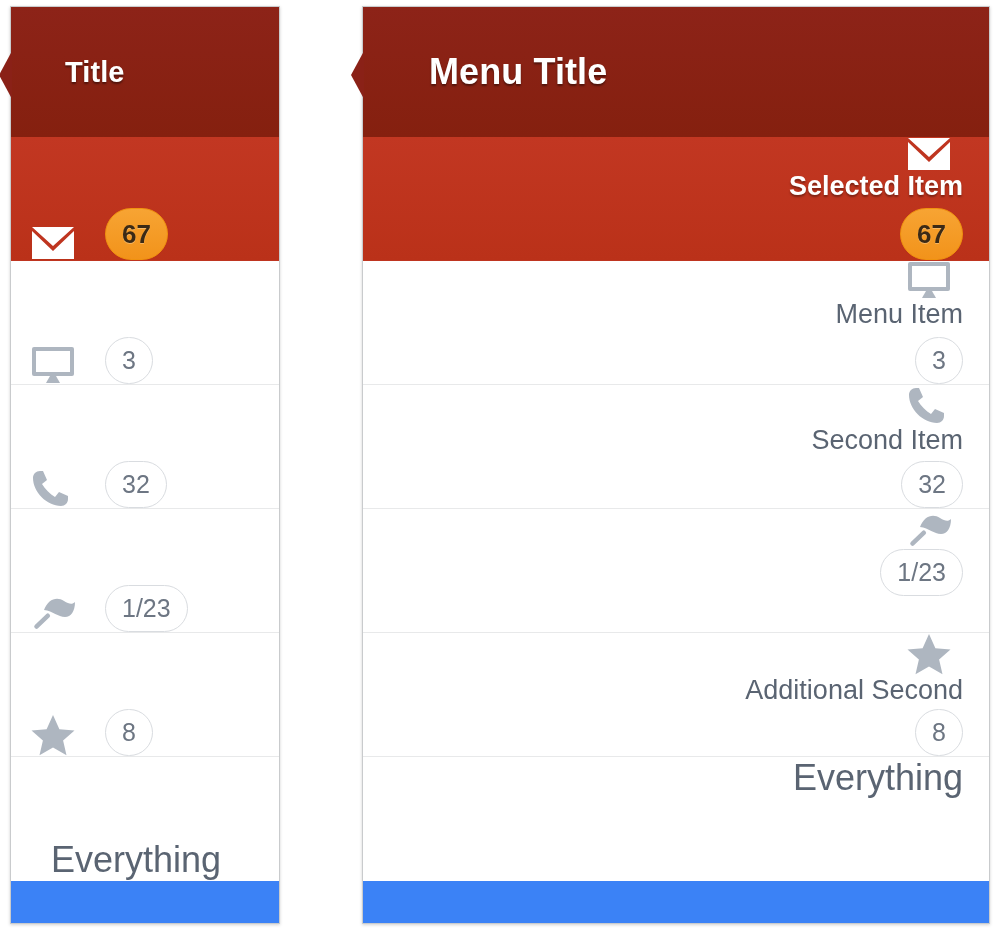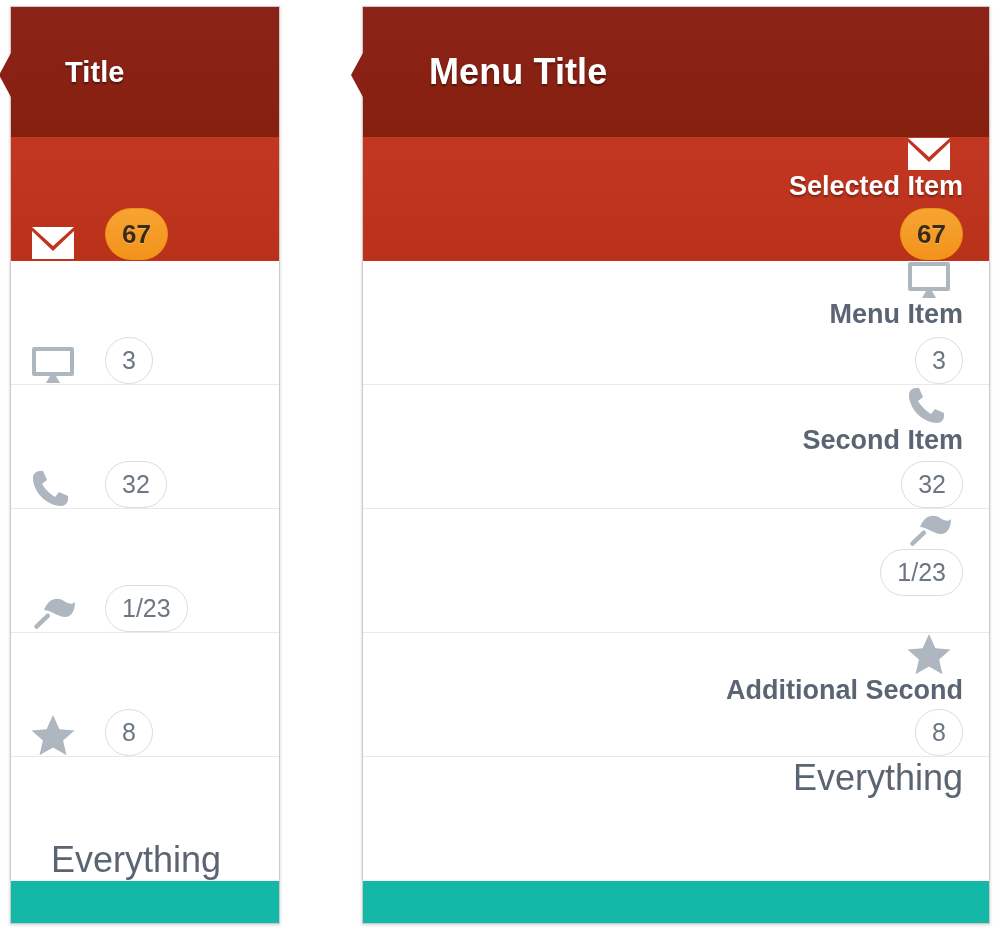--- a/index.html
+++ b/index.html
@@ -17,21 +17,21 @@
   }
 
   .stage {
     position: absolute;
     inset: 0;
   }
 
   
   .panel {
     position: absolute;
-    background: #14b8a6;
+    background: #3b82f6;
     box-sizing: border-box;
     border: 1px solid #c9cbcd;
     box-shadow: 0 1px 3px rgba(0,0,0,0.18);
     overflow: visible;
   }
   .panel-compact {
     left: 10px;
     top: 6px;
     width: 270px;
     height: 918px;
@@ -112,21 +112,20 @@
   }
   .row-icon svg { display: block; }
 
   
   .row-label {
     flex: 1 1 auto;
     font-size: 27px;
     color: #5a6472;
     white-space: nowrap;
     padding-left: 10px;
-    font-weight: bold;
   }
   .menu-row.selected .row-label {
     color: #ffffff;
     font-weight: bold;
     text-shadow: 0 2px 2px rgba(0,0,0,0.35);
   }
 
   
   .footer-label {
     font-size: 36px;

